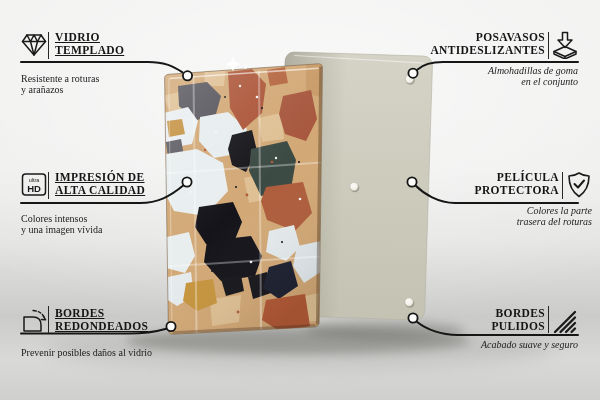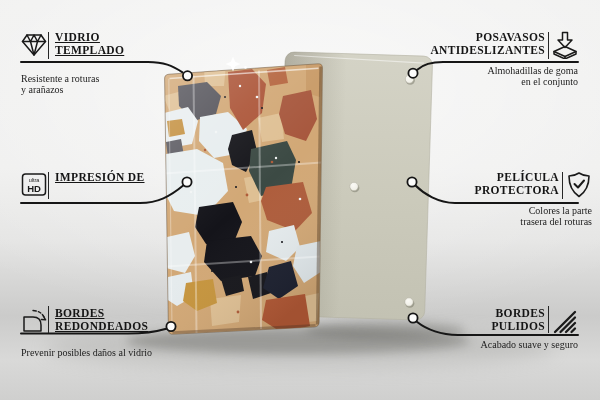--- a/index.html
+++ b/index.html
@@ -17,21 +17,21 @@
   .callout .titles{position:absolute;font-weight:bold;font-size:11.5px;line-height:13px;letter-spacing:.35px;white-space:nowrap;}
   .callout .desc{position:absolute;font-size:10px;line-height:10.5px;white-space:nowrap;color:#1c1c1c;}
   .callout.left .icon-wrap{left:21px;top:3px;}
   .callout.left .divider{left:48px;top:4px;}
   .callout.left .titles{left:55px;top:3px;text-align:left;text-decoration:underline;}
   .callout.left .desc{left:21px;top:46px;text-align:left;}
   .callout.right{text-align:right;}
   .callout.right .icon-wrap{right:0px;top:3px;}
   .callout.right .divider{right:29px;top:4px;}
   .callout.right .titles{right:33px;top:3px;text-align:right;}
-  .callout.right .desc{right:0px;top:38px;text-align:right;}
+  .callout.right .desc{right:0px;top:38px;text-align:right;font-style:italic;}
   #c-l1{left:0;top:28px;} #c-l2{left:0;top:168px;} #c-l3{left:0;top:302px;}
   #c-r1{right:22px;top:28px;} #c-r2{right:8px;top:168px;} #c-r3{right:22px;top:302px;}
   #c-l3 .icon-wrap,#c-l3 .titles{top:5px;} #c-r3 .icon-wrap,#c-r3 .titles{top:5px;}
   .ico{stroke:#1a1a1a;fill:none;stroke-width:1.5;stroke-linejoin:round;stroke-linecap:round;}
   .ico-txt{font-family:"Liberation Sans",sans-serif;fill:#1a1a1a;stroke:none;text-anchor:middle;}
 </style>
 </head>
 <body>
 
 <svg class="scene" width="600" height="400" viewBox="0 0 600 400">
@@ -218,20 +218,25 @@
   <span class="icon-wrap">
     <svg width="26" height="28" viewBox="0 0 26 28">
       <rect class="ico" x="1.5" y="3" width="23" height="21" rx="3"></rect>
       <text class="ico-txt" x="13" y="10.5" font-size="5.5">ultra</text>
       <text class="ico-txt" x="13" y="21" font-size="9.5" font-weight="bold">HD</text>
     </svg>
   </span>
   <span class="divider"></span>
   <div class="titles">
     <div>IMPRESIÓN DE</div>
+      <div>ALTA CALIDAD</div>
+  </div>
+  <div class="desc">
+    <div>Colores intensos</div>
+      <div>y una imagen vívida</div>
   </div>
 </div>
 
 <div class="callout left" id="c-l3">
   <span class="icon-wrap">
     <svg width="26" height="28" viewBox="0 0 26 28">
         <g class="ico">
       <path d="M3,10 L12,10 Q20,10 20,18 L20,24 L3,24 Z"></path>
       <path d="M12,3.5 Q21,4 24,12" stroke-dasharray="3,2.2" stroke-width="1.4"></path>
       <path d="M24.6,12.8 L22.2,8.9 M24.6,12.8 L20.3,12.5" stroke-width="1.4"></path>

